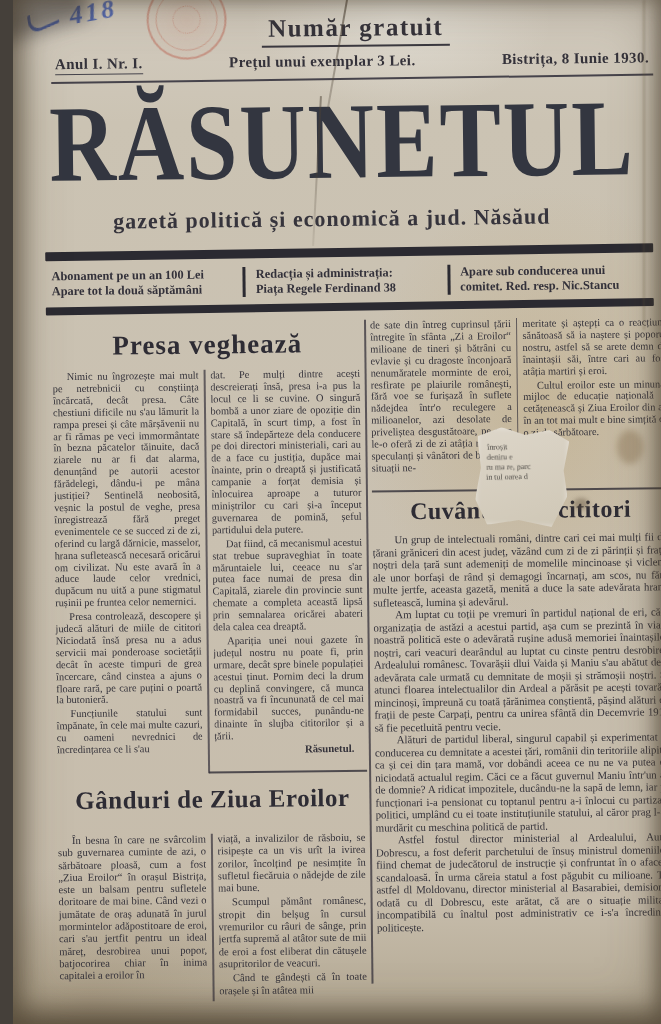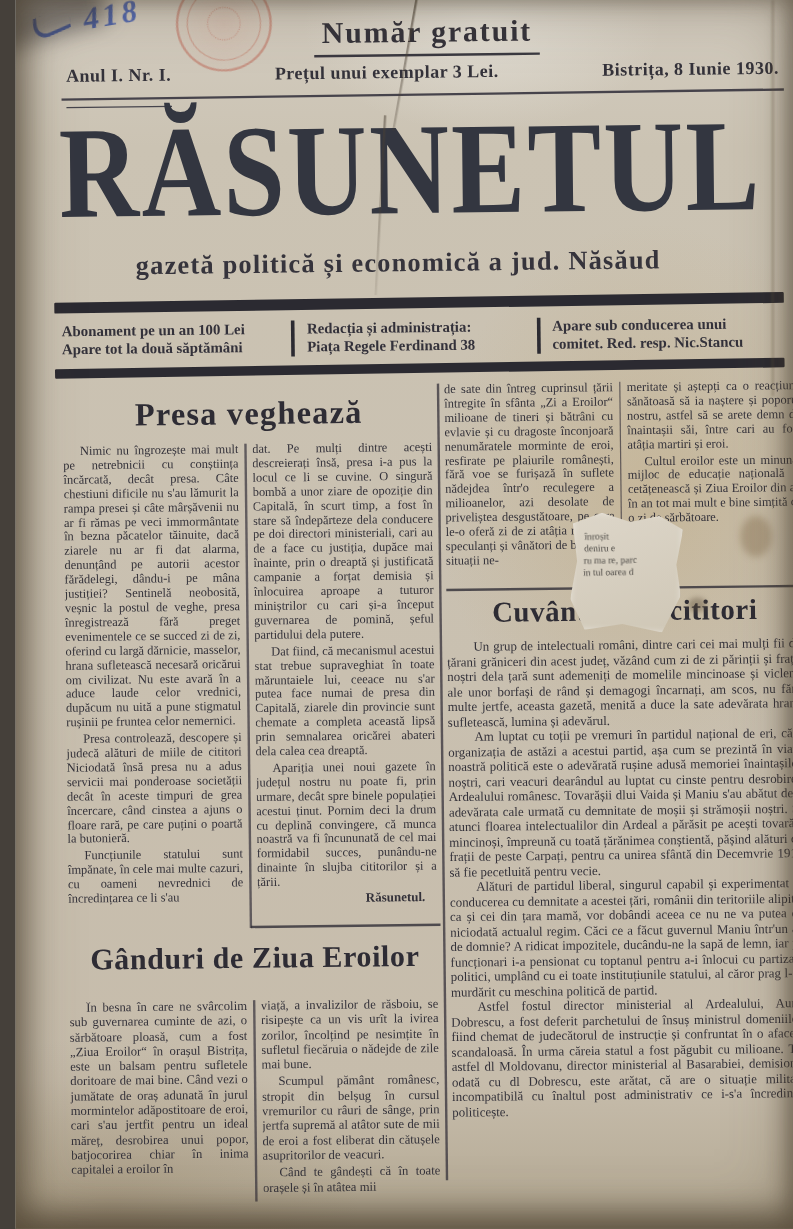--- a/index.html
+++ b/index.html
@@ -37,21 +37,21 @@
   .hw-number{font-size:26px;font-style:italic;font-weight:bold;letter-spacing:3px;}
   .stamp{position:absolute;left:138px;top:-22px;width:76px;height:76px;border-radius:50%;
     border:2px solid rgba(190,110,92,.55);background:radial-gradient(circle at 50% 50%, rgba(205,130,110,.16), rgba(205,130,110,.04) 70%);
     transform:rotate(-14deg);filter:blur(.4px);}
   .stamp::before{content:"";position:absolute;inset:7px;border-radius:50%;border:1.5px solid rgba(190,110,92,.45);}
   .stamp::after{content:"";position:absolute;inset:24px;border-radius:50%;border:1px dotted rgba(190,110,92,.5);}
 
   .banner{position:absolute;left:0;right:0;top:14px;text-align:center;padding-left:46px;}
   .banner span{display:inline-block;font-size:25px;font-weight:bold;letter-spacing:1.5px;border-bottom:2.5px solid #3a3840;padding:0 6px 3px;}
   .issue-line{position:absolute;left:46px;right:8px;top:53px;display:flex;justify-content:space-between;font-size:15px;font-weight:bold;letter-spacing:.4px;}
-  .issue-left{border-bottom:1.5px solid #46444c;padding-bottom:16px;font-family:Liberation Serif, serif;}
+  .issue-left{border-bottom:1.5px solid #46444c;padding-bottom:1px;font-family:Liberation Serif, serif;}
   .rule-top{position:absolute;left:42px;right:4px;top:78px;height:2px;background:#46434b;transform:rotate(-.15deg);}
   .masthead{position:absolute;left:16px;right:0;top:72px;text-align:center;font-weight:bold;font-size:92px;line-height:1.5;letter-spacing:2px;color:#333640;transform:scale(1.0,1.18);white-space:nowrap;}
   .subtitle{position:absolute;left:0;right:6px;top:206px;text-align:center;font-size:22px;font-weight:bold;letter-spacing:1px;color:#36343c;}
 
   .bar{position:absolute;left:34px;right:6px;background:#2b2a31;border-radius:1px;}
   .bar1{top:248px;height:9px;transform:rotate(-.2deg);}
   .bar2{top:303px;height:8px;transform:rotate(-.25deg);}
   .info-row{position:absolute;left:40px;right:8px;top:261px;height:40px;display:flex;align-items:center;font-size:12.4px;font-weight:bold;line-height:15px;color:#33313a;}
   .info-cell{flex:1;}
   .info-cell.c2{text-align:left;padding-left:10px;}

